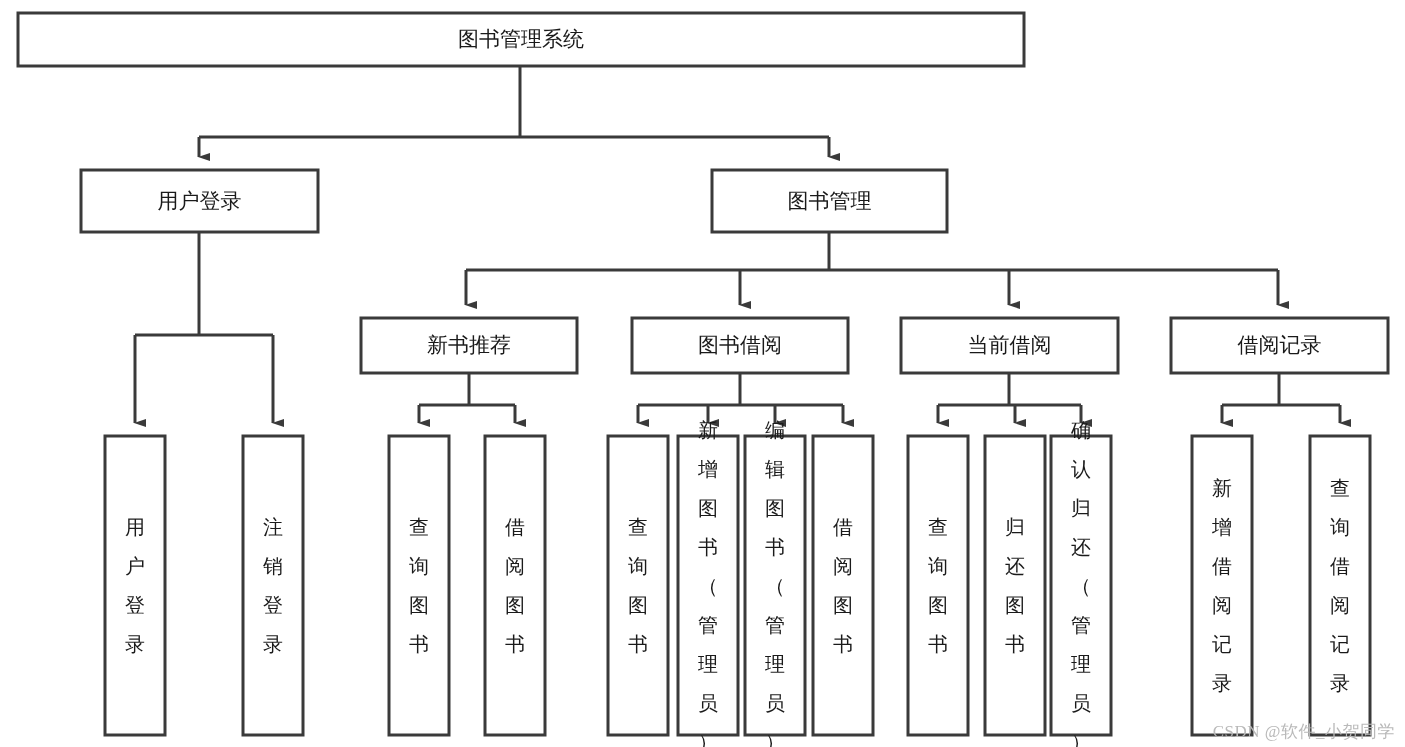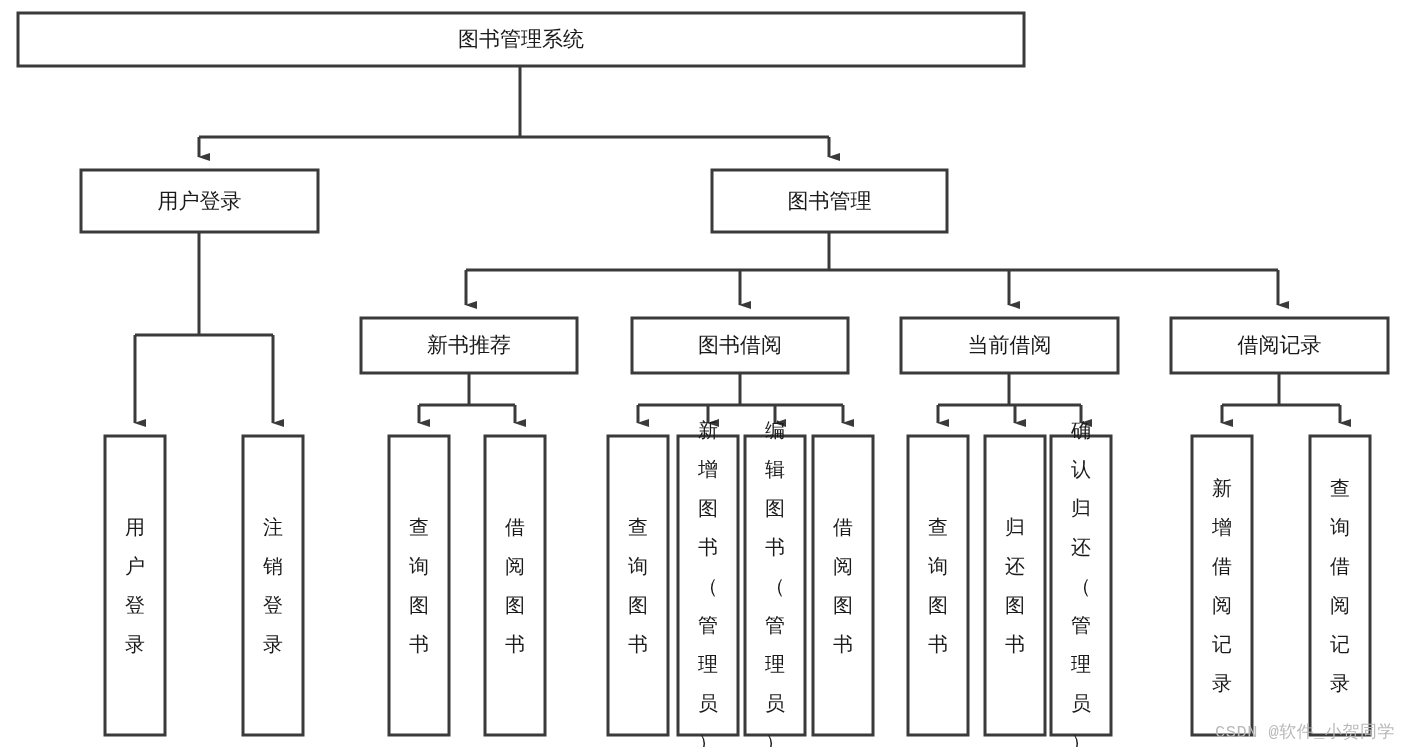--- a/index.html
+++ b/index.html
@@ -32,21 +32,21 @@
   .node-label-v{
     font-family:"Liberation Sans","DejaVu Sans",sans-serif;
     font-size:20px;
     fill:#1a1a1a;
     text-anchor:middle;
   }
   .watermark{
     position:absolute;
     right:10px;
     bottom:4px;
-    font-family:Liberation Mono, monospace;
+    font-family:Liberation Serif, serif;
     font-size:17px;
     color:#b9b9b9;
     white-space:nowrap;
     letter-spacing:0.5px;
     user-select:none;
   }
 </style>
 </head>
 <body>
 

